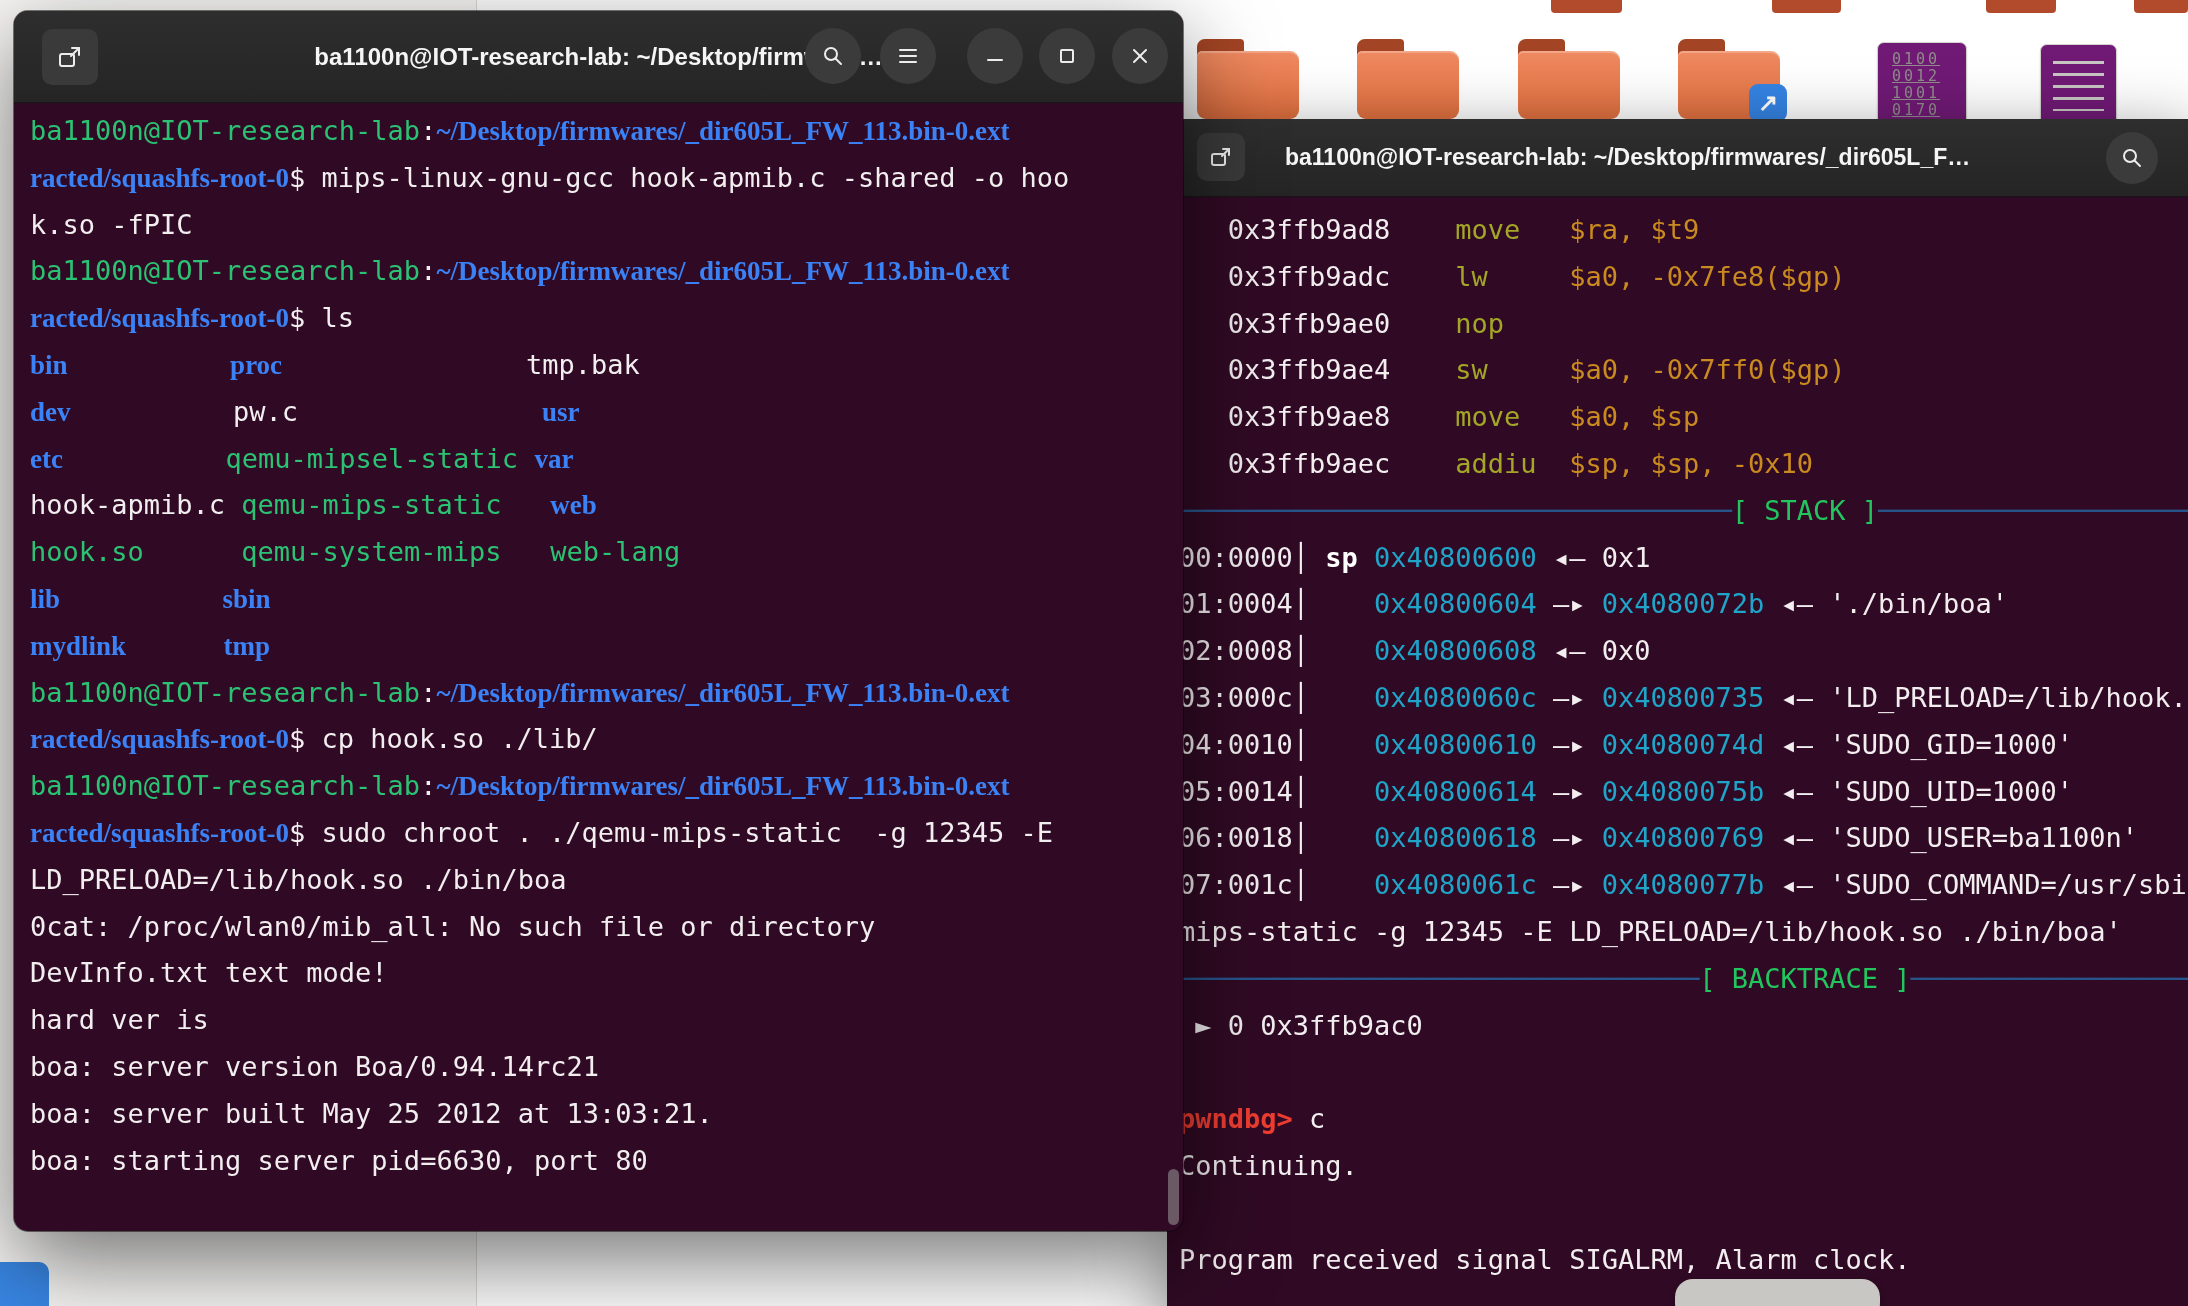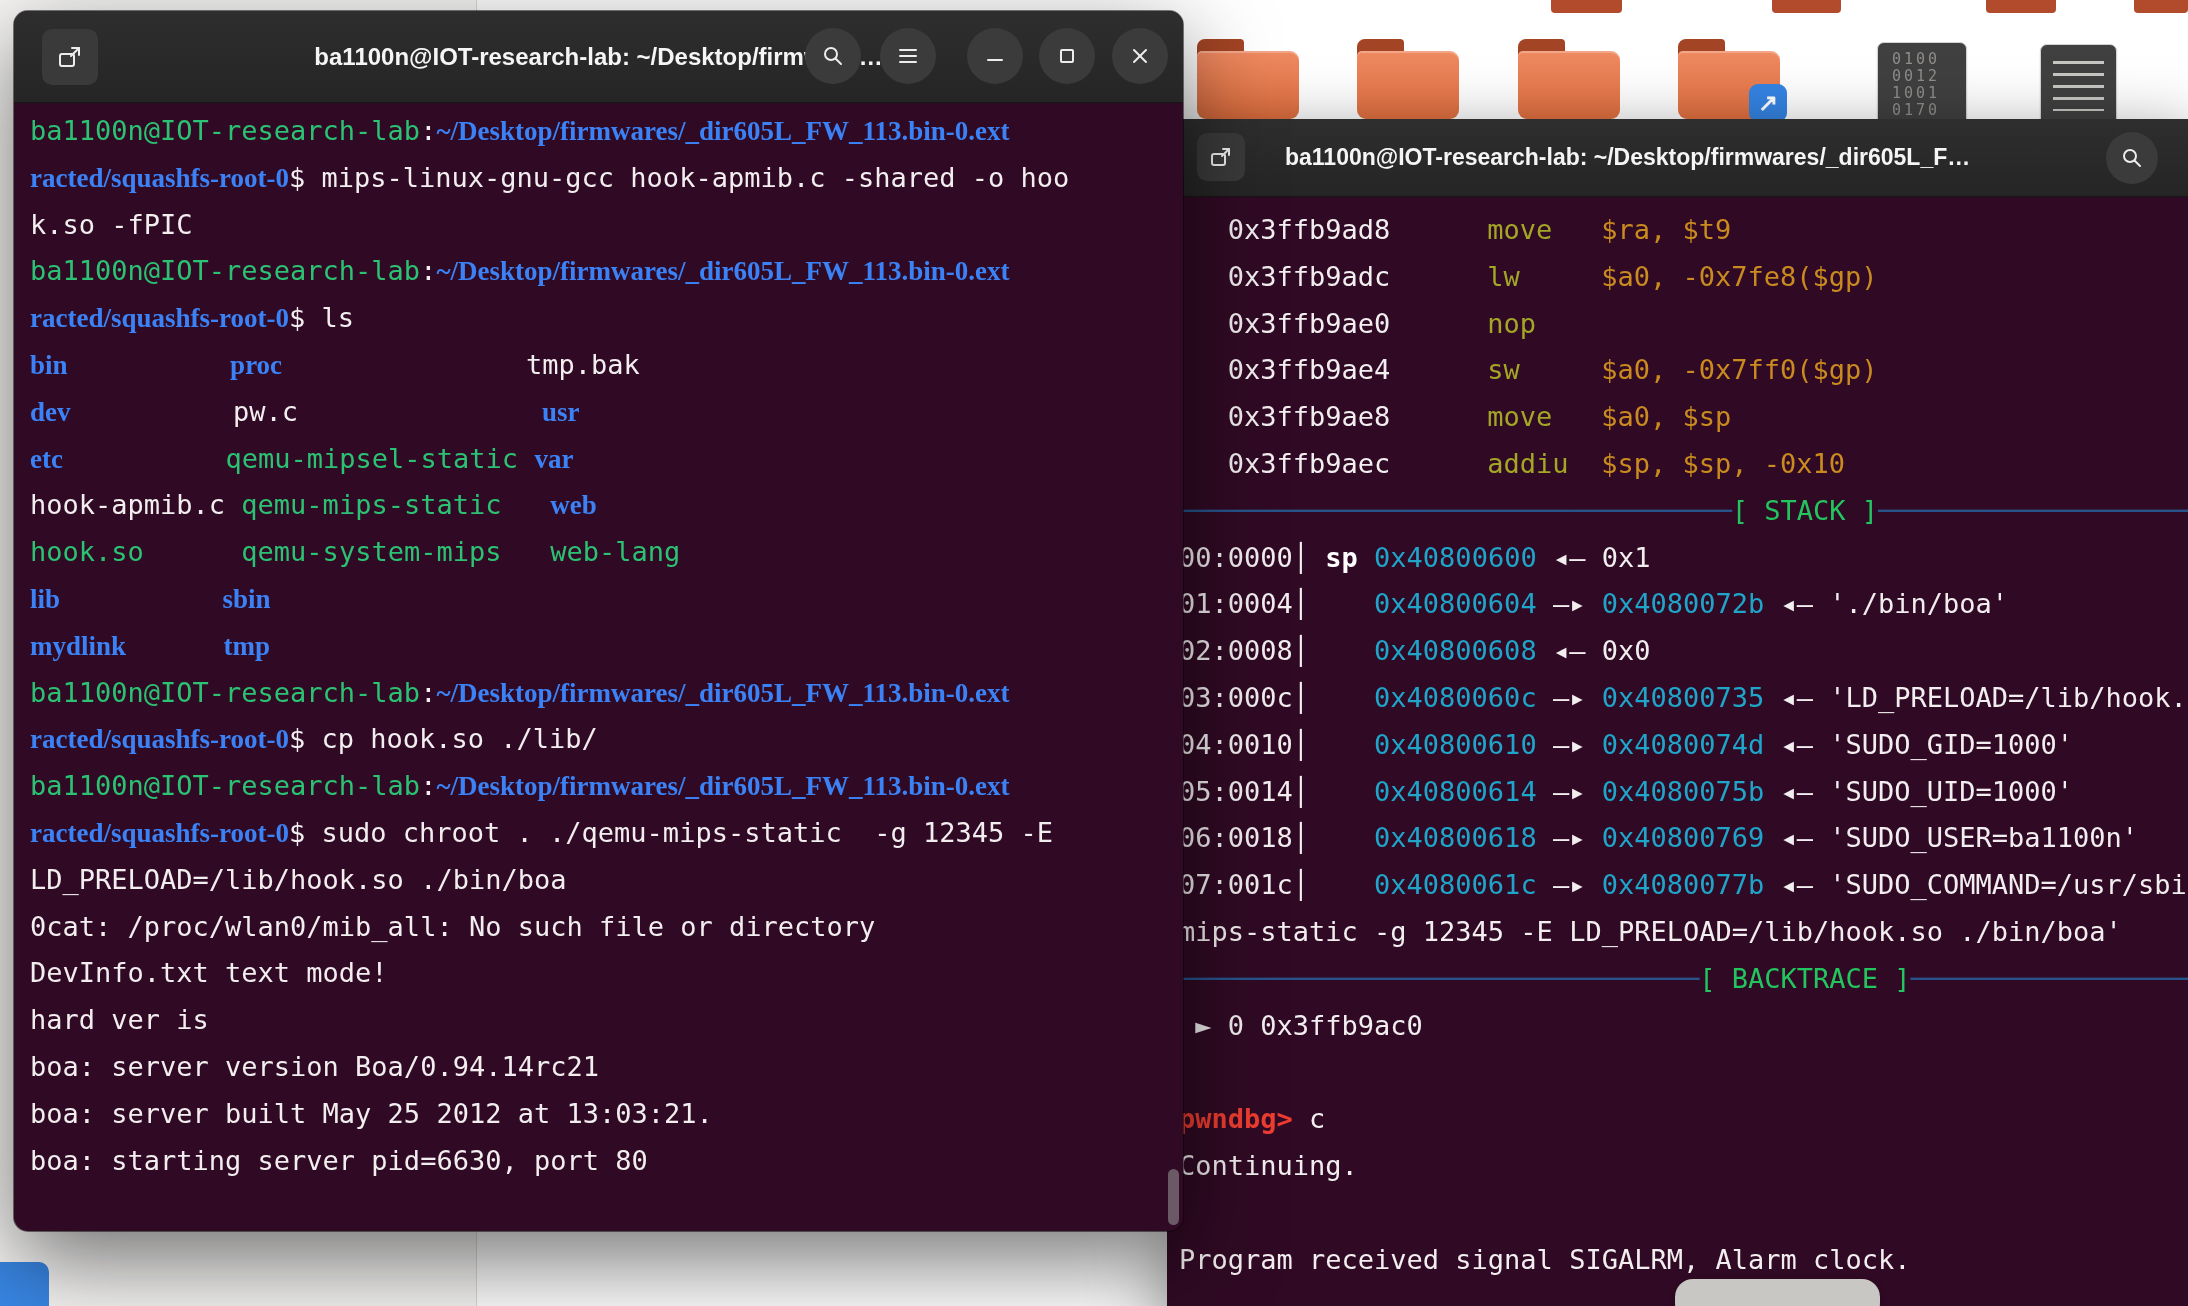--- a/index.html
+++ b/index.html
@@ -9,21 +9,21 @@
   
   .fm{position:absolute;inset:0;background:#ffffff;}
   .fm-sidebar{position:absolute;left:0;top:0;width:476px;height:100%;background:#f7f6f5;border-right:1px solid #dcdad7;}
   .icon-top{position:absolute;top:0;height:13px;background:#b24a2c;border-radius:0 0 4px 4px;}
   .folder{position:absolute;width:102px;height:80px;}
   .f-tab{position:absolute;left:0;top:0;width:46%;height:30%;background:#a34424;border-radius:8px 4px 0 0;}
   .f-body{position:absolute;left:0;top:12px;width:100%;height:68px;background:linear-gradient(180deg,#ef8a61 0%,#e2703f 100%);
           border-radius:5px 9px 9px 9px;box-shadow:inset 0 2px 0 rgba(255,255,255,.25);}
   .badge{position:absolute;width:38px;height:38px;background:#3584e4;border-radius:9px;color:#fff;
          display:flex;align-items:center;justify-content:center;font-size:24px;font-weight:bold;}
-  .page{position:absolute;background:#404040;border:1px solid #d5d3cf;border-radius:7px;box-shadow:0 1px 2px rgba(0,0,0,.12);}
+  .page{position:absolute;background:#701a75;border:1px solid #d5d3cf;border-radius:7px;box-shadow:0 1px 2px rgba(0,0,0,.12);text-decoration:underline;}
   .bin-page{left:1877px;top:42px;width:90px;height:84px;padding:8px 0 0 14px;box-sizing:border-box;
             font-family:"DejaVu Sans Mono",monospace;font-size:15px;line-height:17px;color:#8f8d8a;letter-spacing:3px;}
   .doc-page{left:2040px;top:44px;width:75px;height:80px;}
   .doc-lines{position:absolute;left:12px;right:12px;top:16px;bottom:14px;
              background:repeating-linear-gradient(180deg,#c8c6c2 0 3px,transparent 3px 12px);}
   .dock-part{position:absolute;left:0;top:1262px;width:49px;height:44px;background:#3987e5;border-radius:0 10px 0 0;}
 
   
   .win{position:absolute;background:#300a24;overflow:hidden;}
   .win-right{left:1167px;top:119px;width:1030px;height:1200px;border-radius:14px 0 0 0;z-index:20;
@@ -46,21 +46,21 @@
   .tcontent{position:relative;font-family:"DejaVu Sans Mono",monospace;font-size:27px;line-height:46.8px;
             white-space:pre;overflow:hidden;}
   .tc-left{padding:5px 16px 0;height:1124px;}
   .tc-right{padding:10px 0 0 12px;height:1113px;}
   .tline{height:46.8px;overflow:hidden;}
   .s-w{color:#f2eef0;}
   .s-wb{color:#ffffff;font-weight:bold;}
   .s-g{color:#2cc273;font-weight:normal;}
   .s-b{color:#3b82f6;font-weight:bold;font-family:Liberation Serif, serif;}
   .s-c{color:#1fa5c9;}
-  .s-y{color:#a3a626;margin-left:32px;}
+  .s-y{color:#a3a626;}
   .s-o{color:#c98a1f;}
   .s-r{color:#ee3d30;font-weight:bold;}
   .s-sep{color:#27568f;}
   .s-sepl{color:#22c55e;}
 
   .scroll-thumb{position:absolute;right:4px;top:1158px;width:11px;height:56px;border-radius:6px;background:#6b5a66;}
   .toast-btn{position:absolute;left:1675px;top:1279px;width:205px;height:42px;background:#c9c7c4;
              border-radius:18px;z-index:25;box-shadow:0 2px 6px rgba(0,0,0,.3);}
 </style>
 </head>

